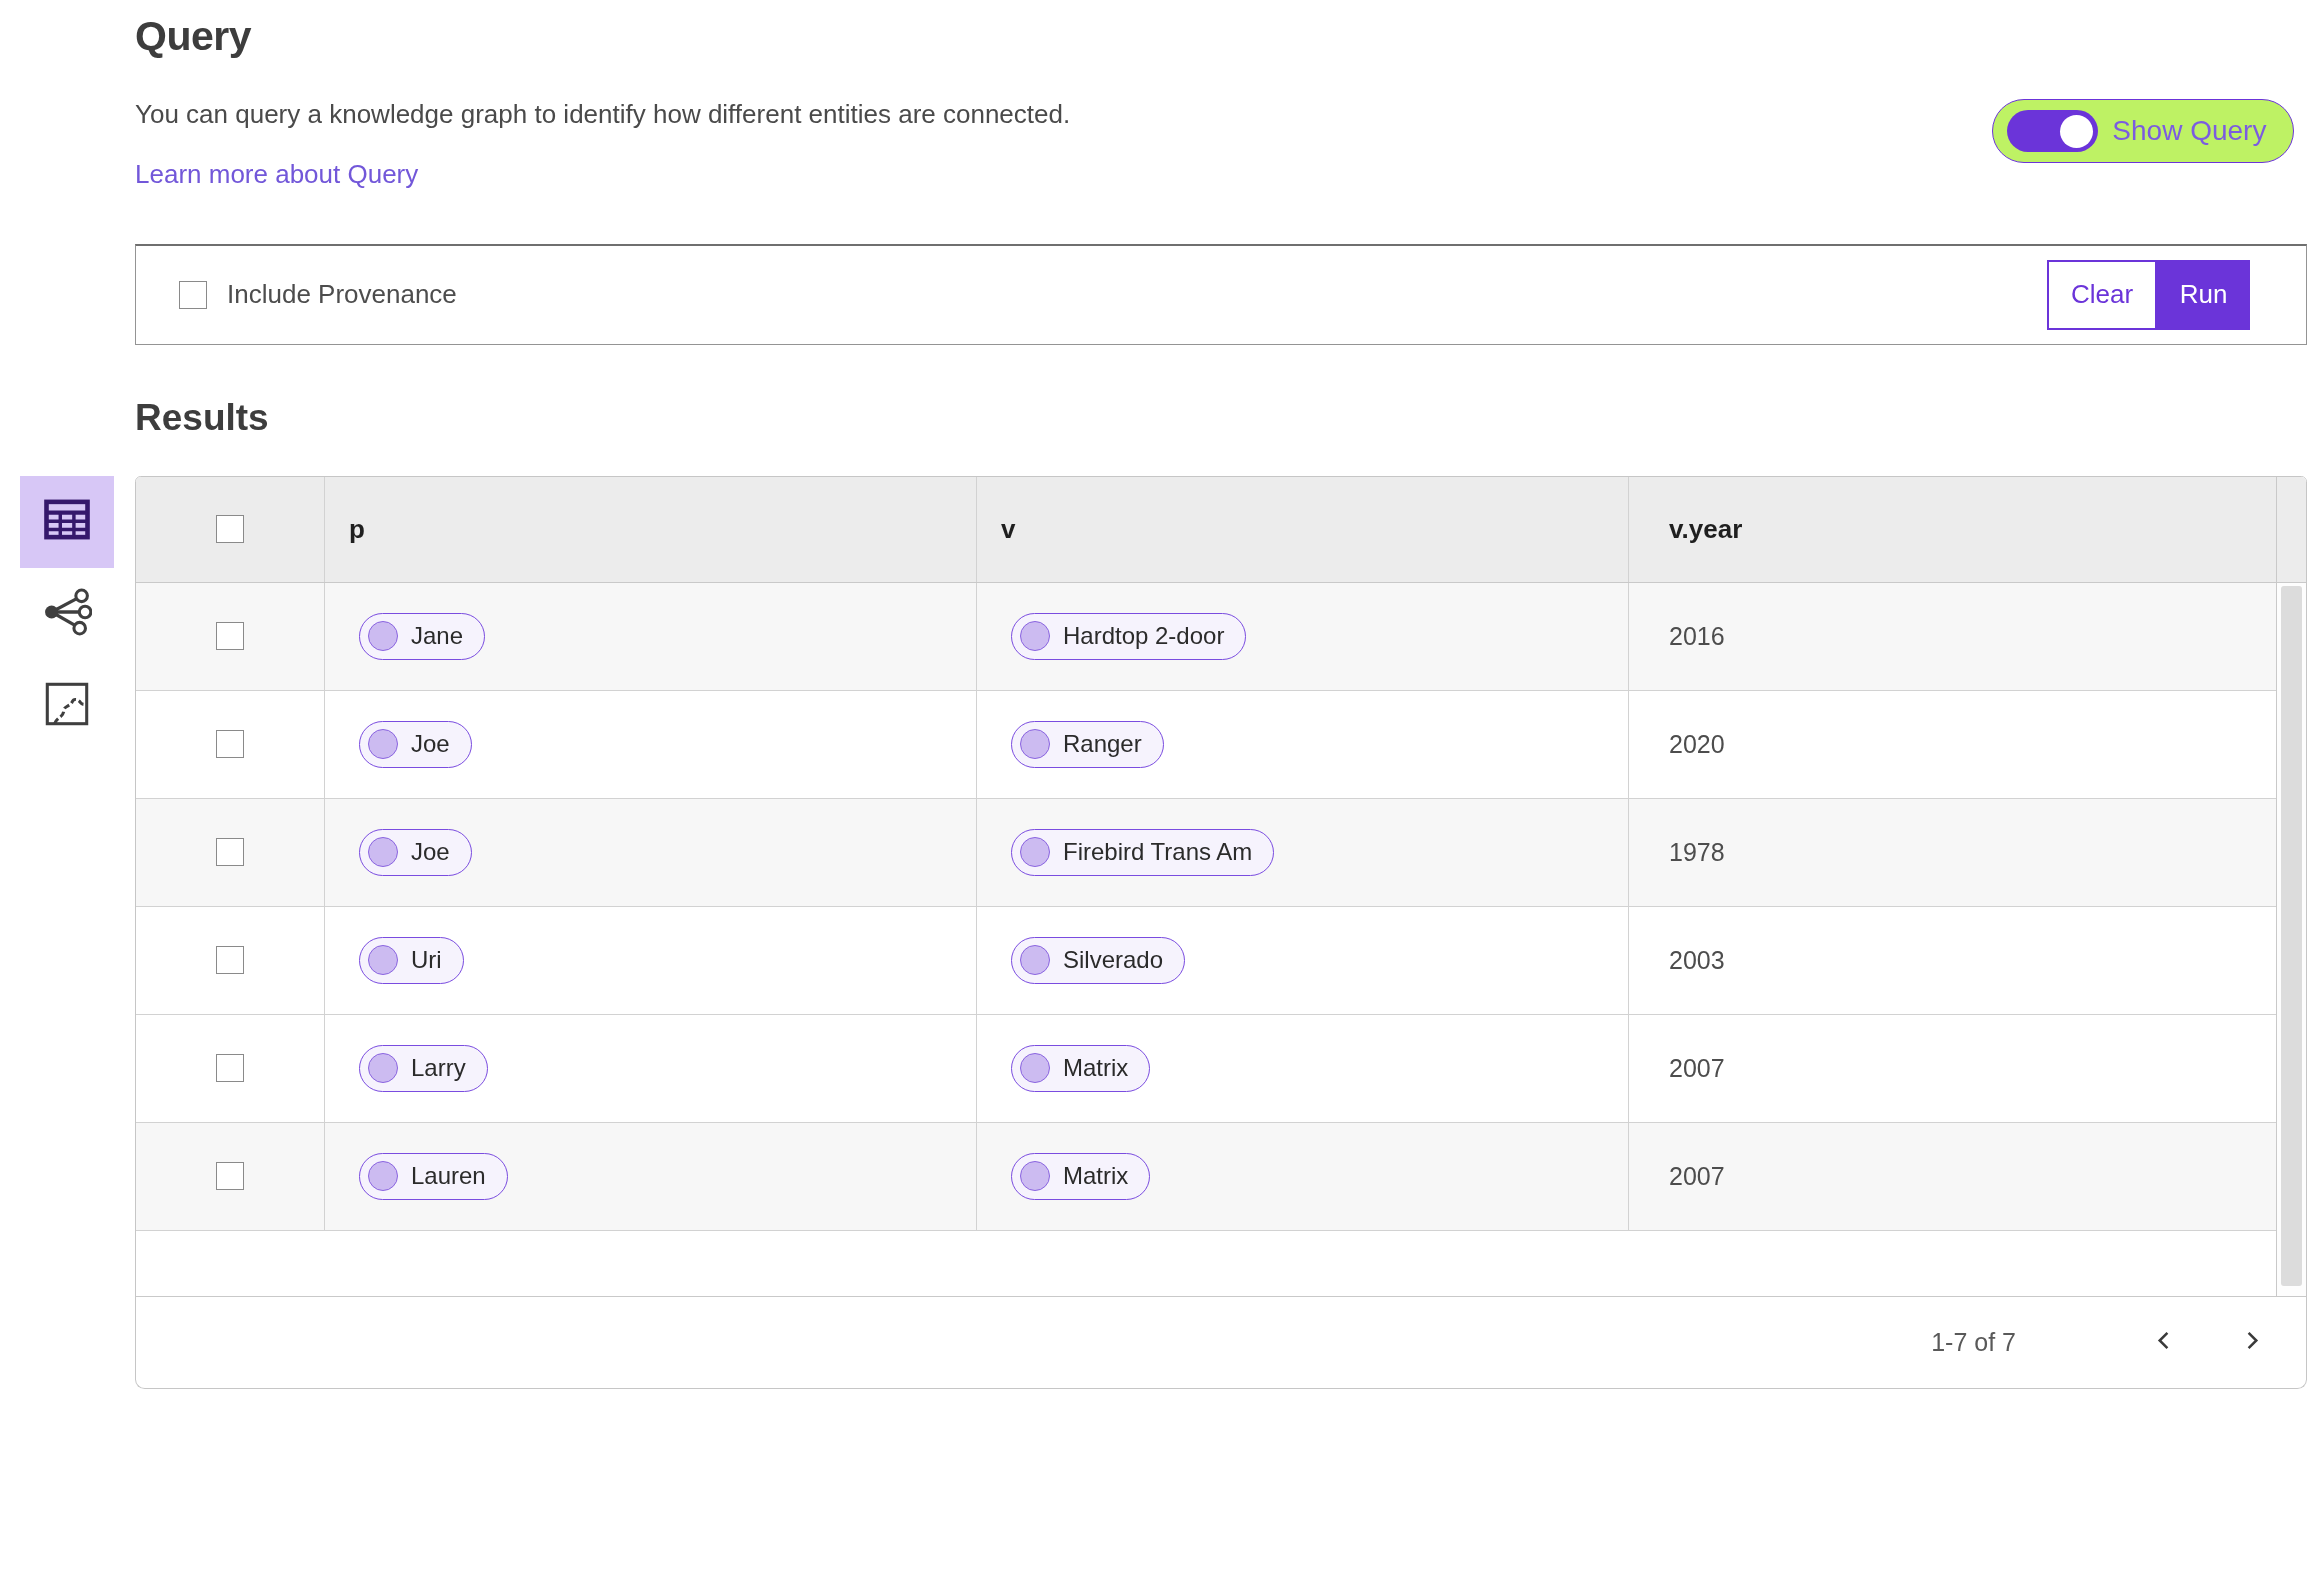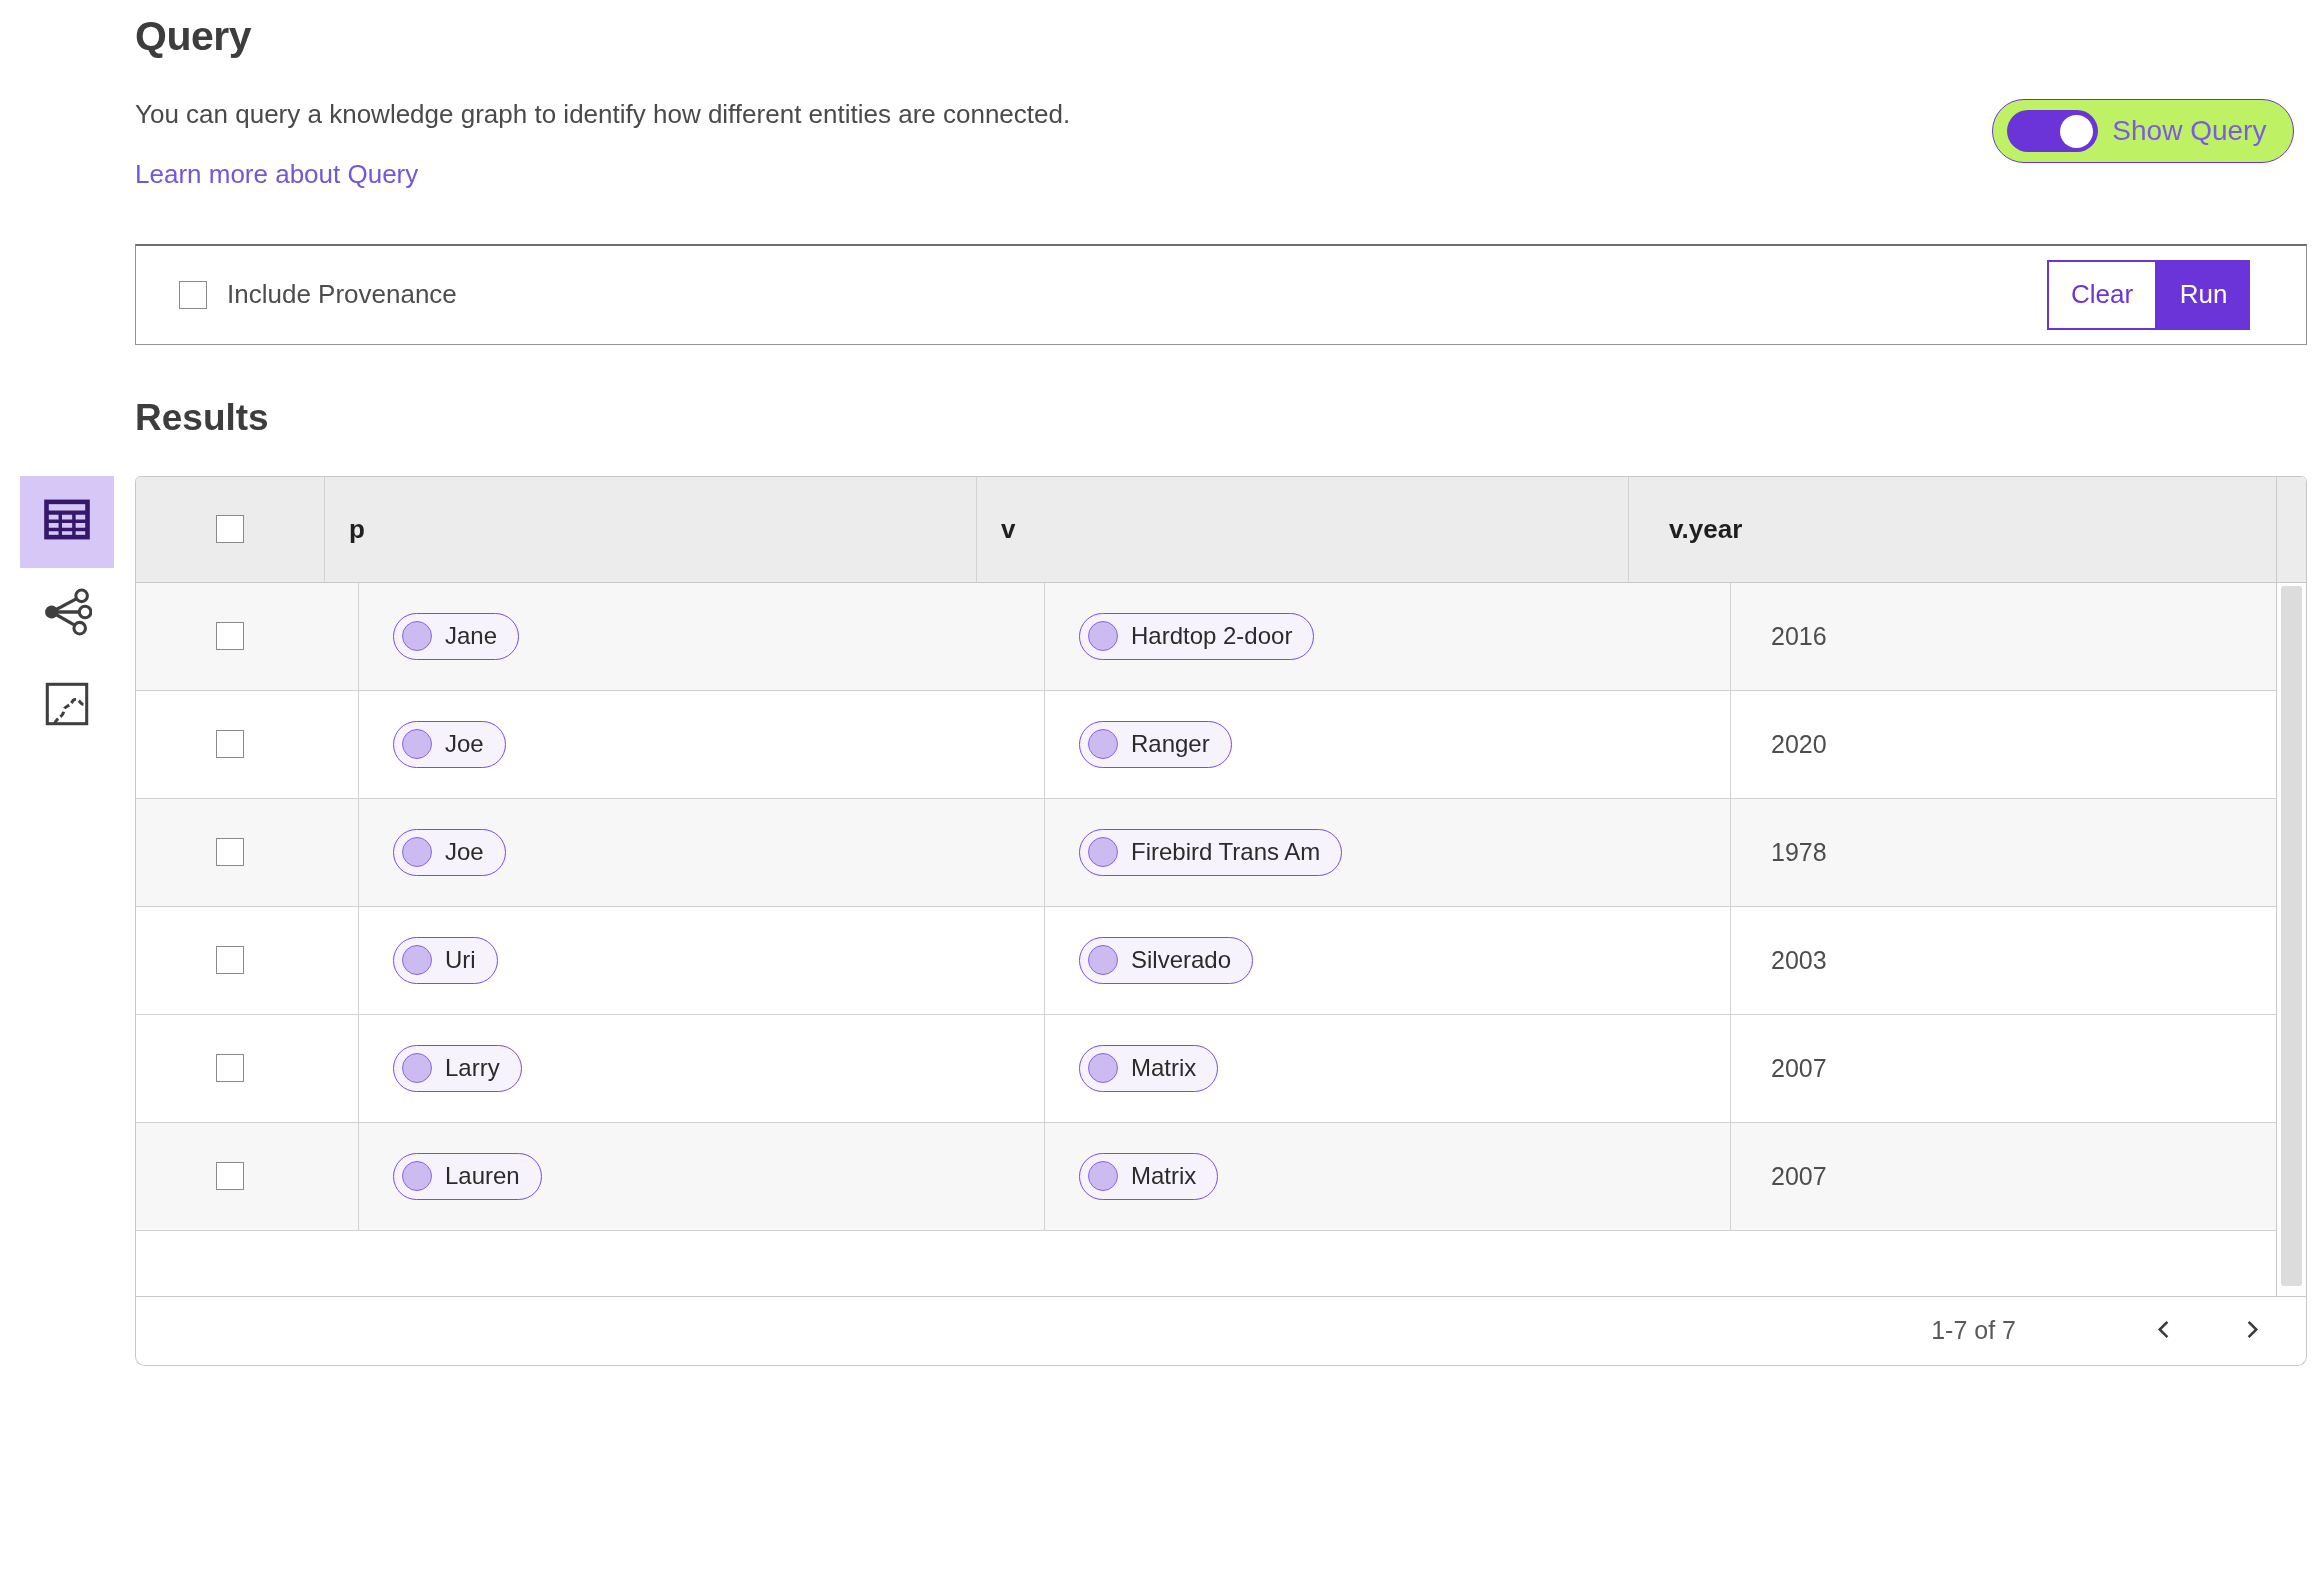--- a/index.html
+++ b/index.html
@@ -64,21 +64,21 @@
   .view-rail { width:126px; flex:none; padding-left:10.6px; }
   .rail-item { width:94px; height:92px; display:flex; align-items:center; justify-content:center; cursor:pointer; }
   .rail-item.active { background:#d7c7f6; }
 
   .table-outer { flex:1; min-width:0; }
   .tbl {
     border:1px solid #c6c6c6; border-radius:5.8px 5.8px 0 0;
     height:821px; overflow:hidden; position:relative; background:#fff;
   }
   .thead { display:flex; height:106px; background:#ececec; border-bottom:1px solid #c9c9c9; }
-  .trow  { display:flex; height:108px; border-bottom:1px solid #d2d2d2; background:#f7f7f7;gap:34px; }
+  .trow  { display:flex; height:108px; border-bottom:1px solid #d2d2d2; background:#f7f7f7; }
   .trow.even { background:#ffffff; }
   .cell { display:flex; align-items:center; height:100%; }
   .c-check { width:188px; justify-content:center; flex:none; }
   .c-p, .c-v { width:652px; flex:none; border-left:1px solid #d2d2d2; padding-left:24px; }
   .c-year { flex:1; border-left:1px solid #d2d2d2; padding-left:40px; }
   .col-label { font-size:26px; font-weight:700; color:#1f1f1f; }
   .year-val { font-size:25px; color:#4d4d4d; }
 
   .pill {
     display:inline-flex; align-items:center; height:47px;
@@ -86,21 +86,21 @@
     padding:0 21px 0 8.7px; gap:12.6px; margin-left:9.7px; cursor:pointer;
   }
   .pill-dot { width:30px; height:30px; border-radius:50%; background:#ccbbf1; border:1.9px solid #8a64e0; flex:none; }
   .pill-label { font-size:24px; color:#2b2b2b; white-space:nowrap; }
 
   .scroll-strip { position:absolute; top:0; right:0; bottom:0; width:30px; border-left:1px solid #c9c9c9; background:#fdfdfd; }
   .scroll-strip-head { height:106px; background:#ececec; border-bottom:1px solid #c9c9c9; }
   .scroll-thumb { position:absolute; top:109px; bottom:9.7px; left:3.9px; right:3.9px; background:#dcdcdc; border-radius:2.9px; }
 
   .tfoot {
-    height:70px; border:1px solid #c6c6c6; border-top:1px solid #c9c9c9; margin-top:-1px;
+    height:93px; border:1px solid #c6c6c6; border-top:1px solid #c9c9c9; margin-top:-1px;
     background:#ffffff; border-radius:0 0 9.7px 9.7px; position:relative; z-index:2;
     display:flex; align-items:center; justify-content:flex-end; padding-right:41px;
   }
   .page-range { font-size:25px; color:#595959; margin-right:75px; }
   .pager-btn { background:none; border:none; cursor:pointer; padding:0 0; margin-left:60px; display:flex; align-items:center; }
 </style>
 </head>
 <body>
 
 <div class="main">

